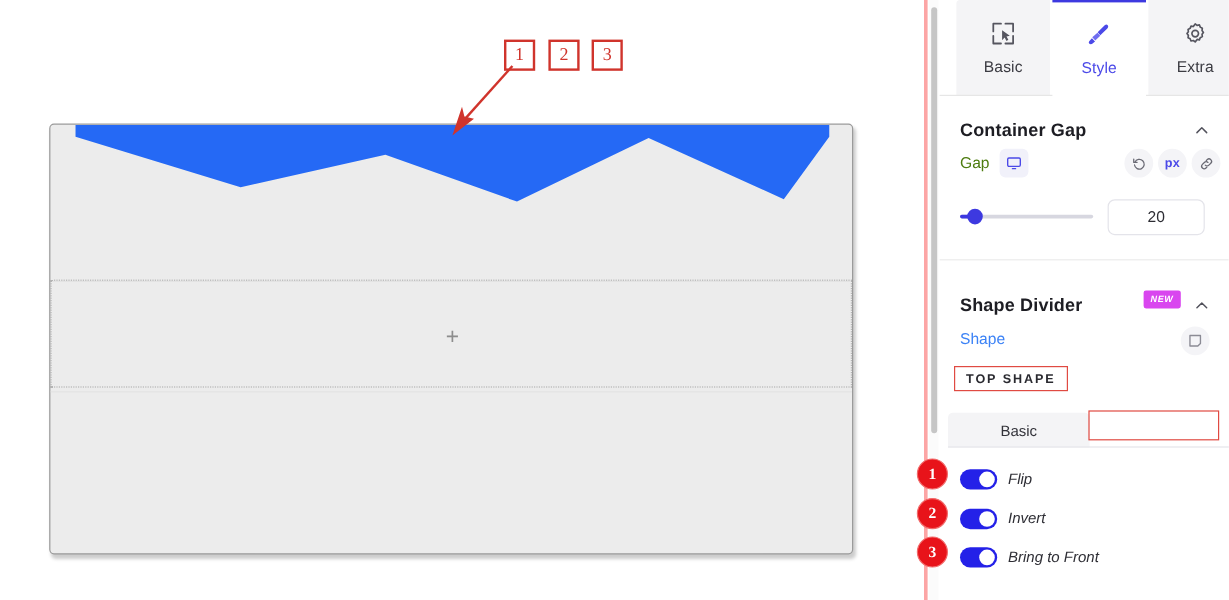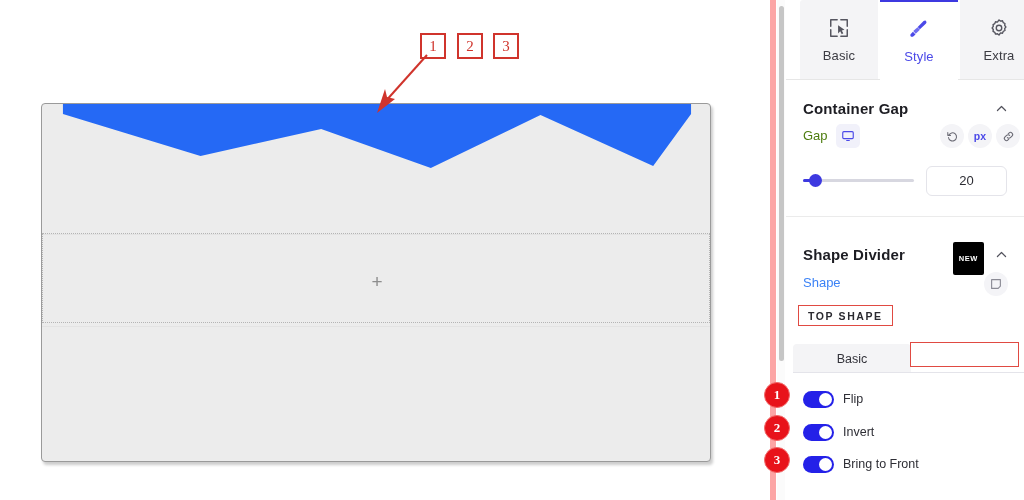--- a/index.html
+++ b/index.html
@@ -39,21 +39,21 @@
     font-family:"Liberation Serif","DejaVu Serif",serif;
   }
   #ann-box-1{left:420px;top:33px;}
   #ann-box-2{left:457px;top:33px;}
   #ann-box-3{left:493px;top:33px;}
   #arrow-svg{position:absolute;left:365px;top:55px;width:90px;height:60px;overflow:visible;}
 
   
   #panel{
     position:absolute;left:770px;top:0;width:254px;height:500px;
-    background:#ffffff;border-left:6px solid #fca5a5;box-sizing:border-box;
+    background:#ffffff;border-left:3px solid #fca5a5;box-sizing:border-box;
   }
   #panel-scroll-track{position:absolute;left:1px;top:0;width:8px;height:500px;background:#fbfbfb;}
   #panel-scroll-thumb{position:absolute;left:2px;top:6px;width:5px;height:355px;background:#c6c6c6;border-radius:3px;}
 
   
   #tabs{position:absolute;left:10px;top:0;right:0;height:80px;background:#ffffff;}
   #tabs-underline{position:absolute;left:10px;top:79px;right:0;height:1px;background:#e6e6e6;}
   .tab{
     position:absolute;top:0;width:78px;height:80px;
     display:flex;flex-direction:column;align-items:center;justify-content:center;
@@ -96,23 +96,23 @@
   #slider-fill{position:absolute;left:0;top:9px;width:13px;height:3px;background:#3d39e0;border-radius:2px;}
   #slider-knob{position:absolute;left:6px;top:4px;width:13px;height:13px;border-radius:50%;background:#3d39e0;}
   #gap-input{
     position:absolute;left:150px;top:166px;width:81px;height:30px;
     border:1px solid #e4e4ea;border-radius:6px;background:#fff;box-sizing:border-box;
     font-size:13px;color:#2c2c33;text-align:center;line-height:28px;
   }
 
   #shape-divider-head{top:234px;}
   #new-badge{
-    position:absolute;right:40px;top:8px;height:33px;padding:0 6px;border-radius:2px;
-    background:#000000;color:#fff;font-size:7.5px;font-weight:bold;letter-spacing:.6px;
-    display:flex;align-items:center;justify-content:center;
+    position:absolute;right:40px;top:8px;height:15px;padding:0 6px;border-radius:2px;
+    background:#d946ef;color:#fff;font-size:7.5px;font-weight:bold;letter-spacing:.6px;
+    display:flex;align-items:center;justify-content:center;font-style:italic;
   }
   #shape-row{position:absolute;left:0;right:0;top:272px;height:26px;}
   #shape-label{position:absolute;left:27px;top:3px;font-size:13px;color:#3b82f6;}
   #shape-pick{right:16px;top:0;}
 
   #top-shape-tag{
     position:absolute;left:22px;top:305px;height:21px;padding:0 9px;
     border:1.6px solid #e04a42;box-sizing:border-box;
     display:flex;align-items:center;
     font-size:10.5px;font-weight:bold;letter-spacing:1.6px;color:#2a2a30;
@@ -133,21 +133,21 @@
   
   .tog-row{position:absolute;left:0;width:254px;height:30px;display:flex;align-items:center;}
   #tog-flip{top:387px;}
   #tog-invert{top:420px;}
   #tog-front{top:452px;}
   .toggle{
     position:absolute;left:27px;top:4px;width:31px;height:17px;border-radius:9px;
     background:#2421e8;cursor:pointer;
   }
   .toggle .knob{position:absolute;right:2px;top:2px;width:13px;height:13px;border-radius:50%;background:#fff;}
-  .tog-label{position:absolute;left:67px;top:4px;font-size:12.5px;color:#2e2e35;line-height:17px;}
+  .tog-label{position:absolute;left:67px;top:4px;font-size:12.5px;color:#2e2e35;line-height:17px;font-style:italic;}
 
   
   .num-badge{
     position:absolute;width:26px;height:26px;border-radius:50%;
     background:#e8131a;border:1.6px solid #f26a6a;box-sizing:border-box;
     color:#ffffff;font-size:13px;font-weight:bold;
     display:flex;align-items:center;justify-content:center;
     font-family:"Liberation Serif","DejaVu Serif",serif;
   }
   #num-badge-1{left:764px;top:382px;}

